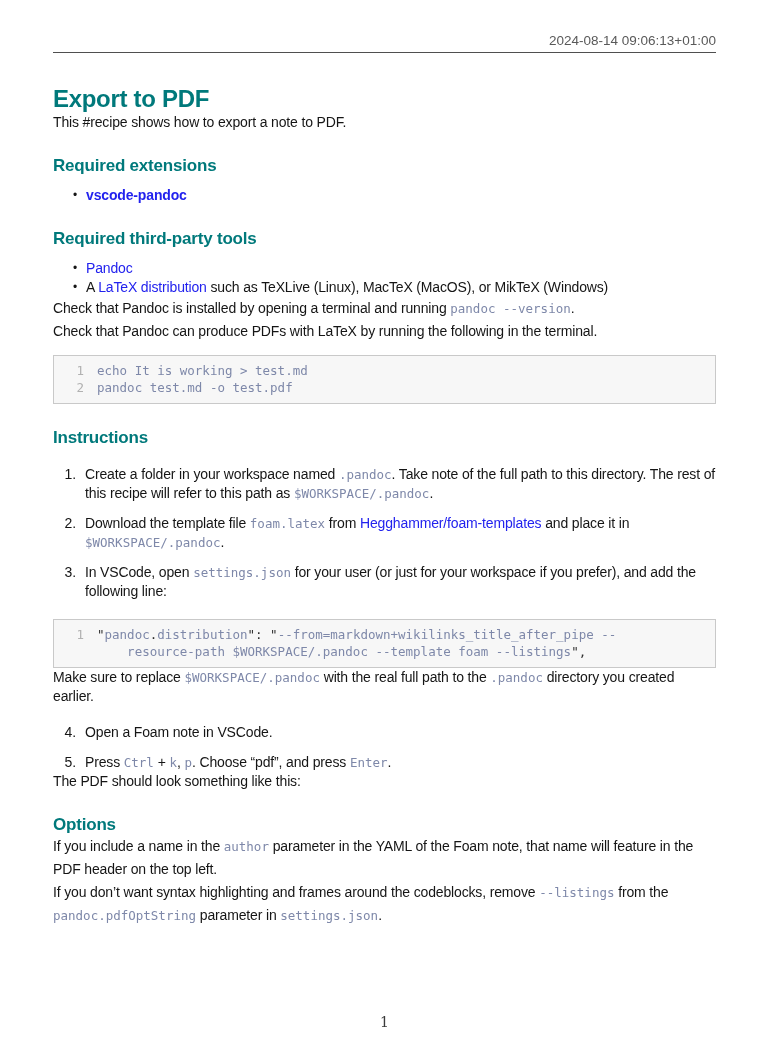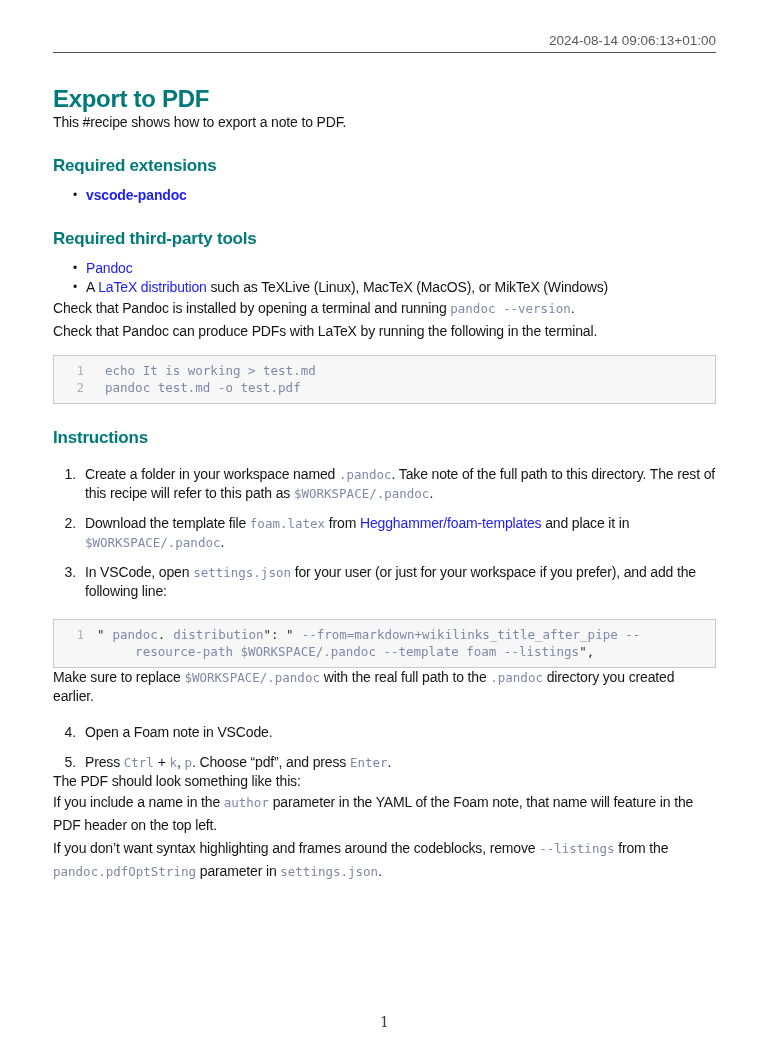--- a/index.html
+++ b/index.html
@@ -62,21 +62,21 @@
     font-family:"DejaVu Sans Mono",monospace;
     font-size:12.5px;
     letter-spacing:0;
   }
   .code-line{display:flex;line-height:17px;}
   .code-num{width:30px;flex:none;text-align:right;margin-right:13px;color:var(--line-num);}
   .code-text{white-space:pre;}
   .seg-c{font-family:"DejaVu Sans Mono",monospace;font-size:12.5px;color:var(--inline-code);letter-spacing:0;}
   .seg-l{color:var(--link);}
   .seg-bl{color:var(--link);font-weight:bold;}
-  .seg-s{color:var(--inline-code);margin-left:8px;}
+  .seg-s{color:var(--inline-code);}
   .seg-q{color:#2f2f2f;}
   .footer{
     position:absolute;left:0;right:0;bottom:16px;
     text-align:center;
     font-family:"DejaVu Serif",serif;
     font-size:14px;color:#3a3a3a;letter-spacing:0;
   }
 </style>
 </head>
 <body>
@@ -163,20 +163,21 @@
       <span class="ol-text"><span class="seg-n">Open a Foam note in VSCode.</span></span>
     </div>
     <div class="ol-item">
       <span class="ol-num">5.</span>
       <span class="ol-text"><span class="seg-n">Press </span><span class="seg-c">Ctrl</span><span class="seg-n"> + </span><span class="seg-c">k</span><span class="seg-n">, </span><span class="seg-c">p</span><span class="seg-n">. Choose “pdf”, and press </span><span class="seg-c">Enter</span><span class="seg-n">.</span></span>
     </div>
   </div>
 
   <p class="para"><span class="seg-n">The PDF should look something like this:</span></p>
 
+  <h2 class="section">Options</h2>
 
   <div class="para">
     <div class="line"><span class="seg-n">If you include a name in the </span><span class="seg-c">author</span><span class="seg-n"> parameter in the YAML of the Foam note, that name will feature in the PDF header on the top left.</span></div>
     <div class="line"><span class="seg-n">If you don’t want syntax highlighting and frames around the codeblocks, remove </span><span class="seg-c">--listings</span><span class="seg-n"> from the </span><span class="seg-c">pandoc.pdfOptString</span><span class="seg-n"> parameter in </span><span class="seg-c">settings.json</span><span class="seg-n">.</span></div>
   </div>
 
   <div class="footer">1</div>
 
 </div>
 

